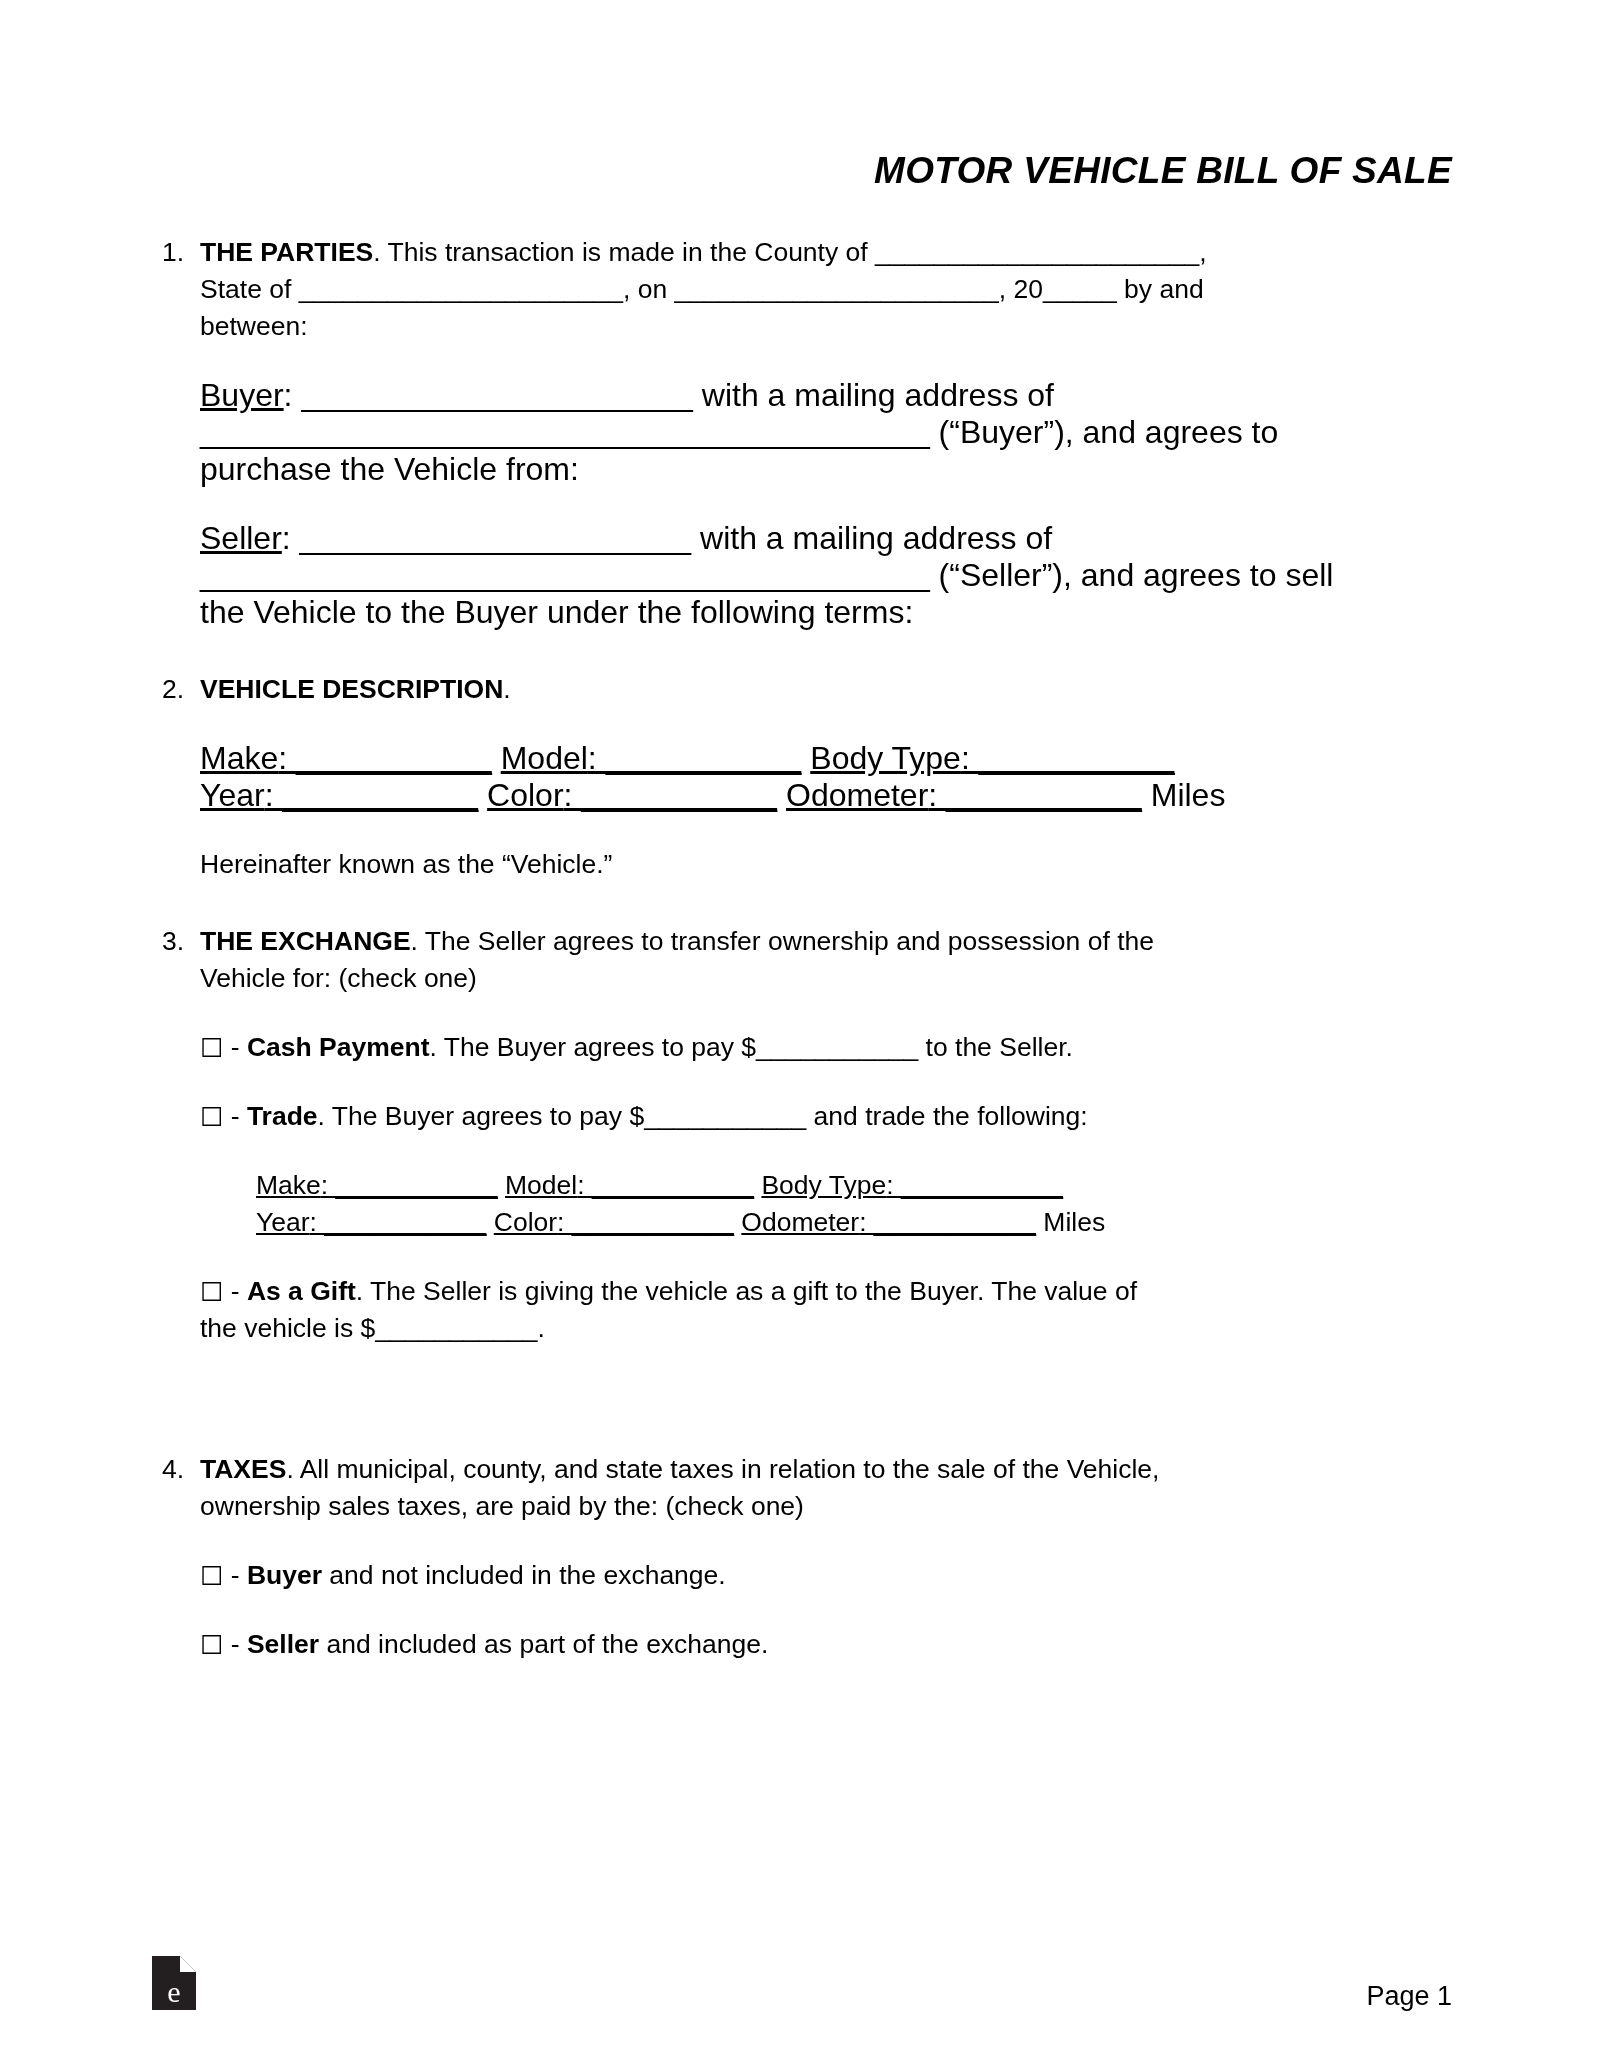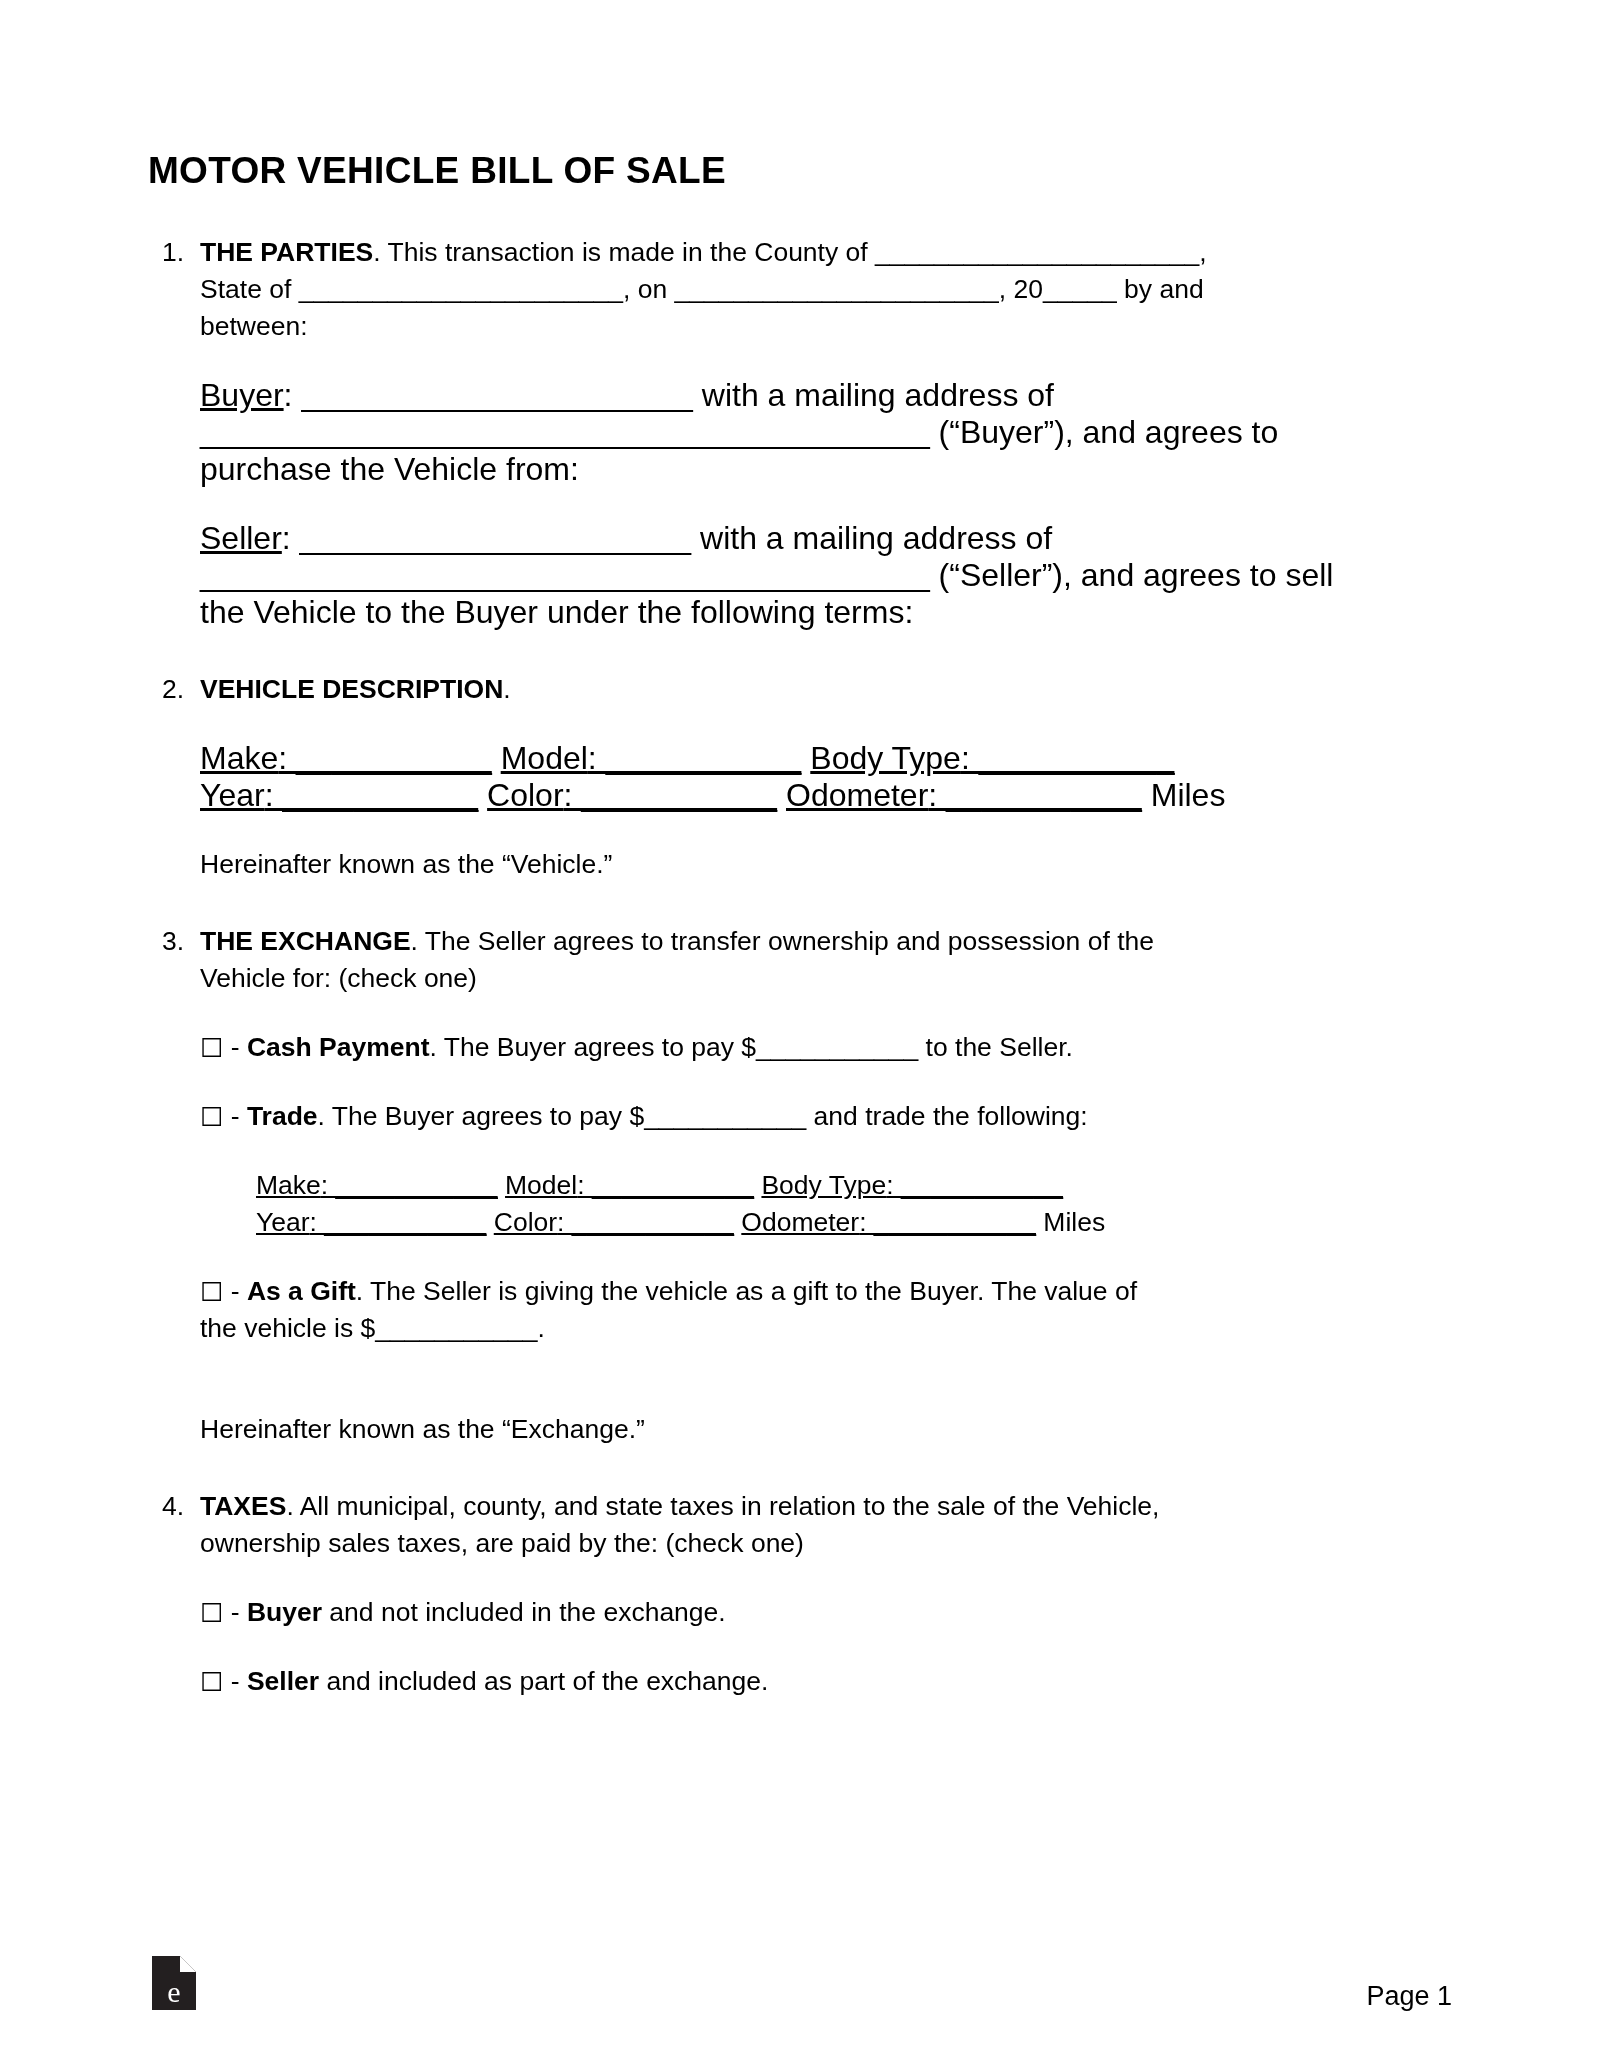--- a/index.html
+++ b/index.html
@@ -15,25 +15,26 @@
     -webkit-font-smoothing: antialiased;
   }
   .page {
     position: relative;
     width: 1600px;
     min-height: 2070px;
     box-sizing: border-box;
     padding: 150px 148px 60px 148px;
   }
   .doc-title {
-    text-align: left;
+    text-align: right;
     font-size: 37px;
     font-weight: bold;
     letter-spacing: 0.3px;
     margin: 0 0 42px 0;
+    font-style: italic;
   }
   .clause {
     display: flex;
     align-items: flex-start;
     margin-bottom: 0;
   }
   .clause-num {
     width: 52px;
     flex: 0 0 52px;
     text-align: right;
@@ -193,24 +194,20 @@
   <div class="indent checkbox-line">
     <span class="cbox">☐</span><span> - </span><span class="b">As a Gift</span><span>. The Seller is giving the vehicle as a gift to the Buyer. The value of</span><br>
     <span>the vehicle is $</span><span>___________</span><span>.</span>
   </div>
 
   <div class="gap-md"></div>
 
 
   <div class="gap-md"></div>
 
-  <div class="clause">
-    <div class="clause-num"></div>
-    <div class="clause-body">Hereinafter known as the “Exchange.”</div>
-  </div>
 
   <div class="gap-lg"></div>
 
   <div class="clause">
     <div class="clause-num">4.</div>
     <div class="clause-body">
       <span class="b">TAXES</span><span>. All municipal, county, and state taxes in relation to the sale of the Vehicle,</span><br>
       <span>ownership sales taxes, are paid by the: (check one)</span>
     </div>
   </div>

